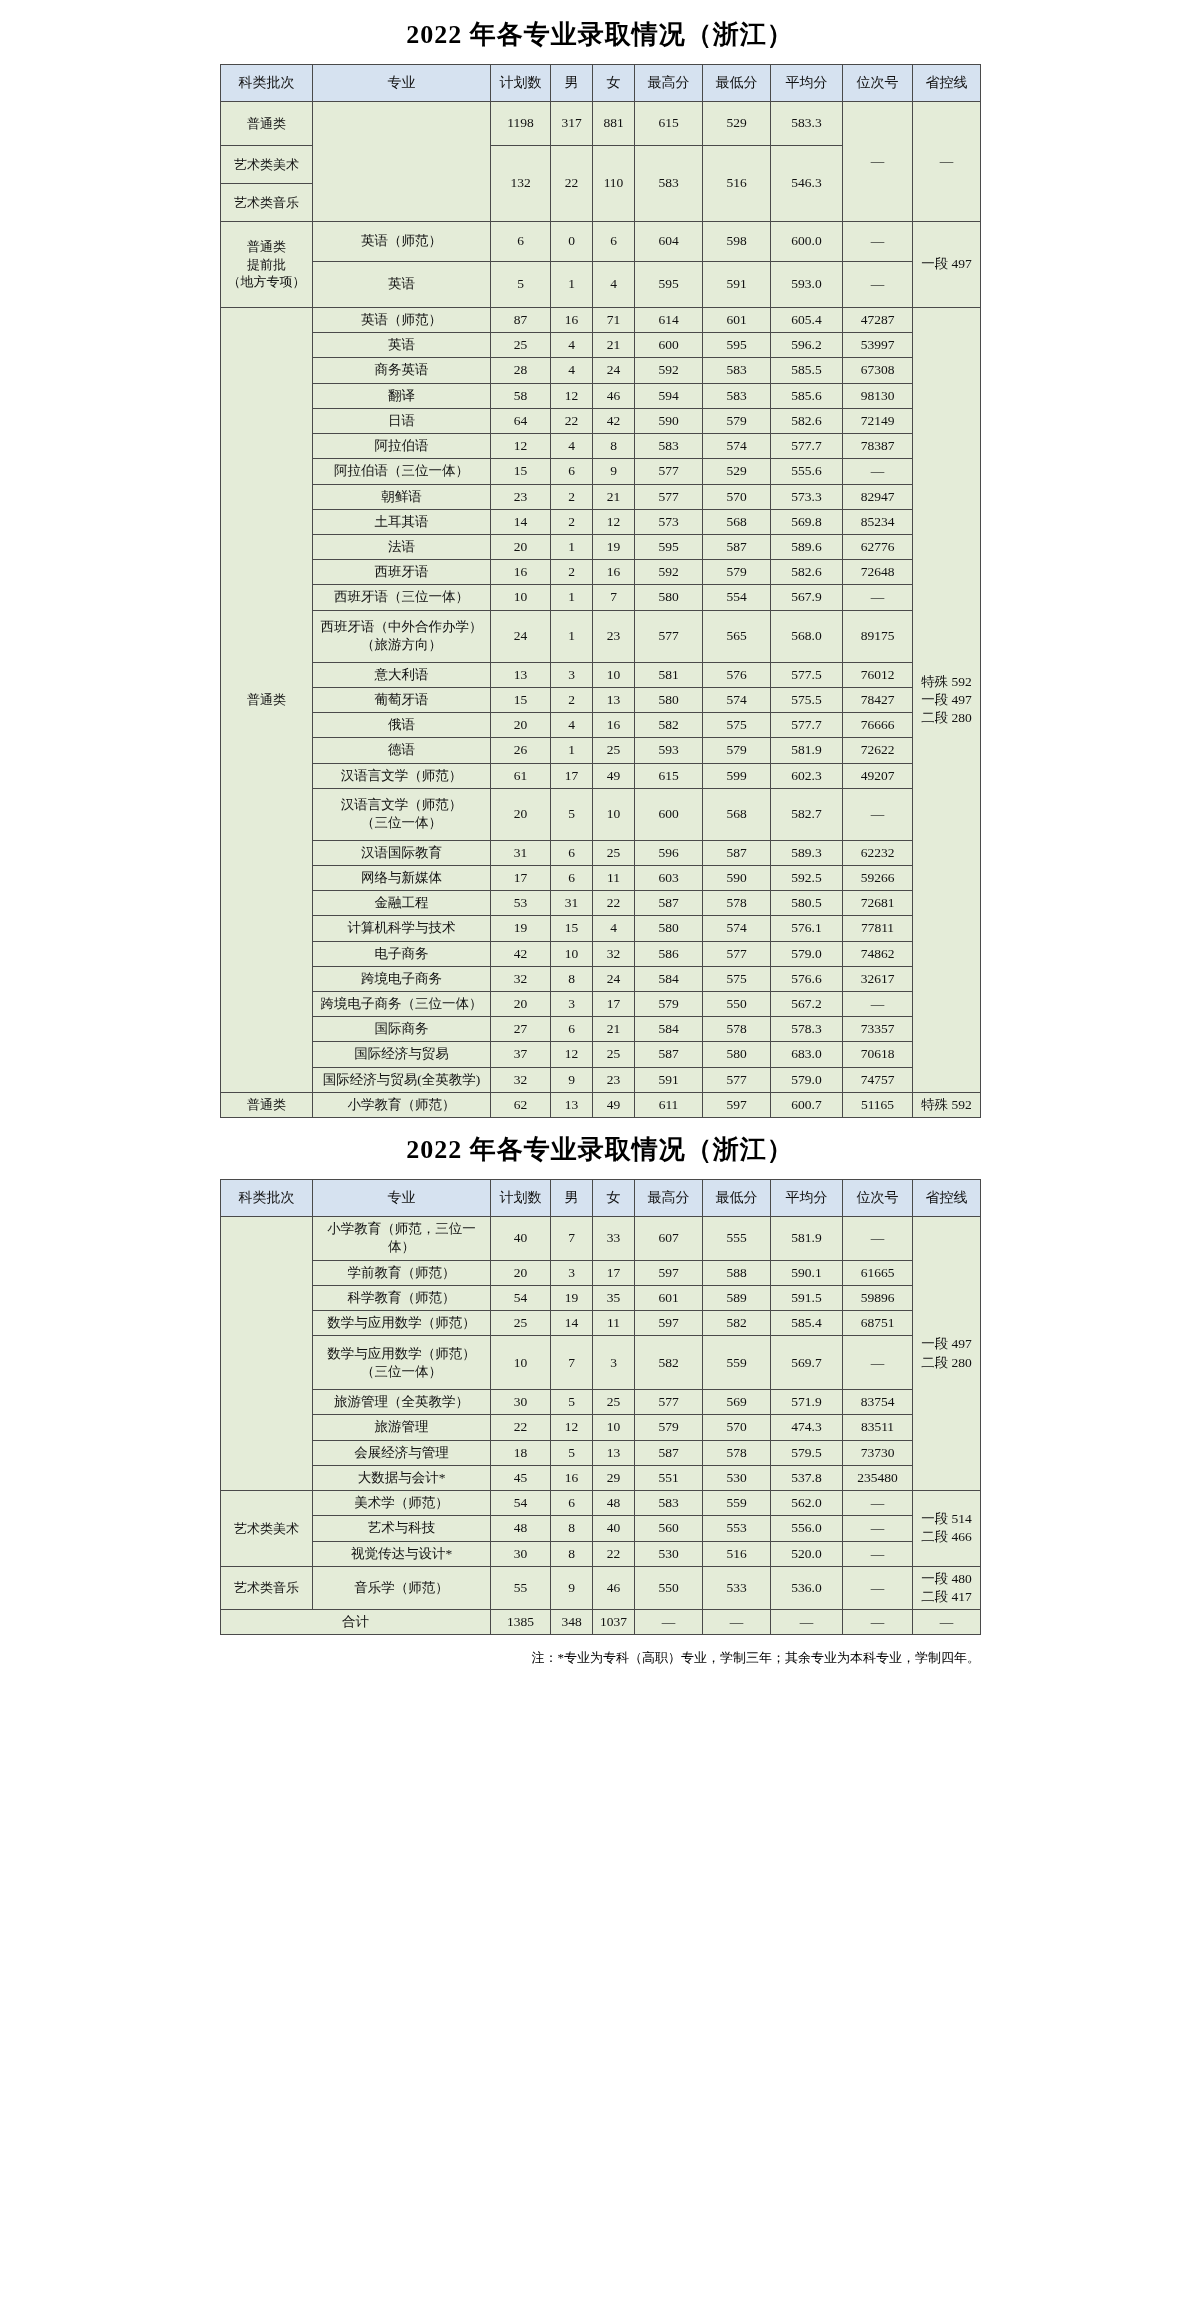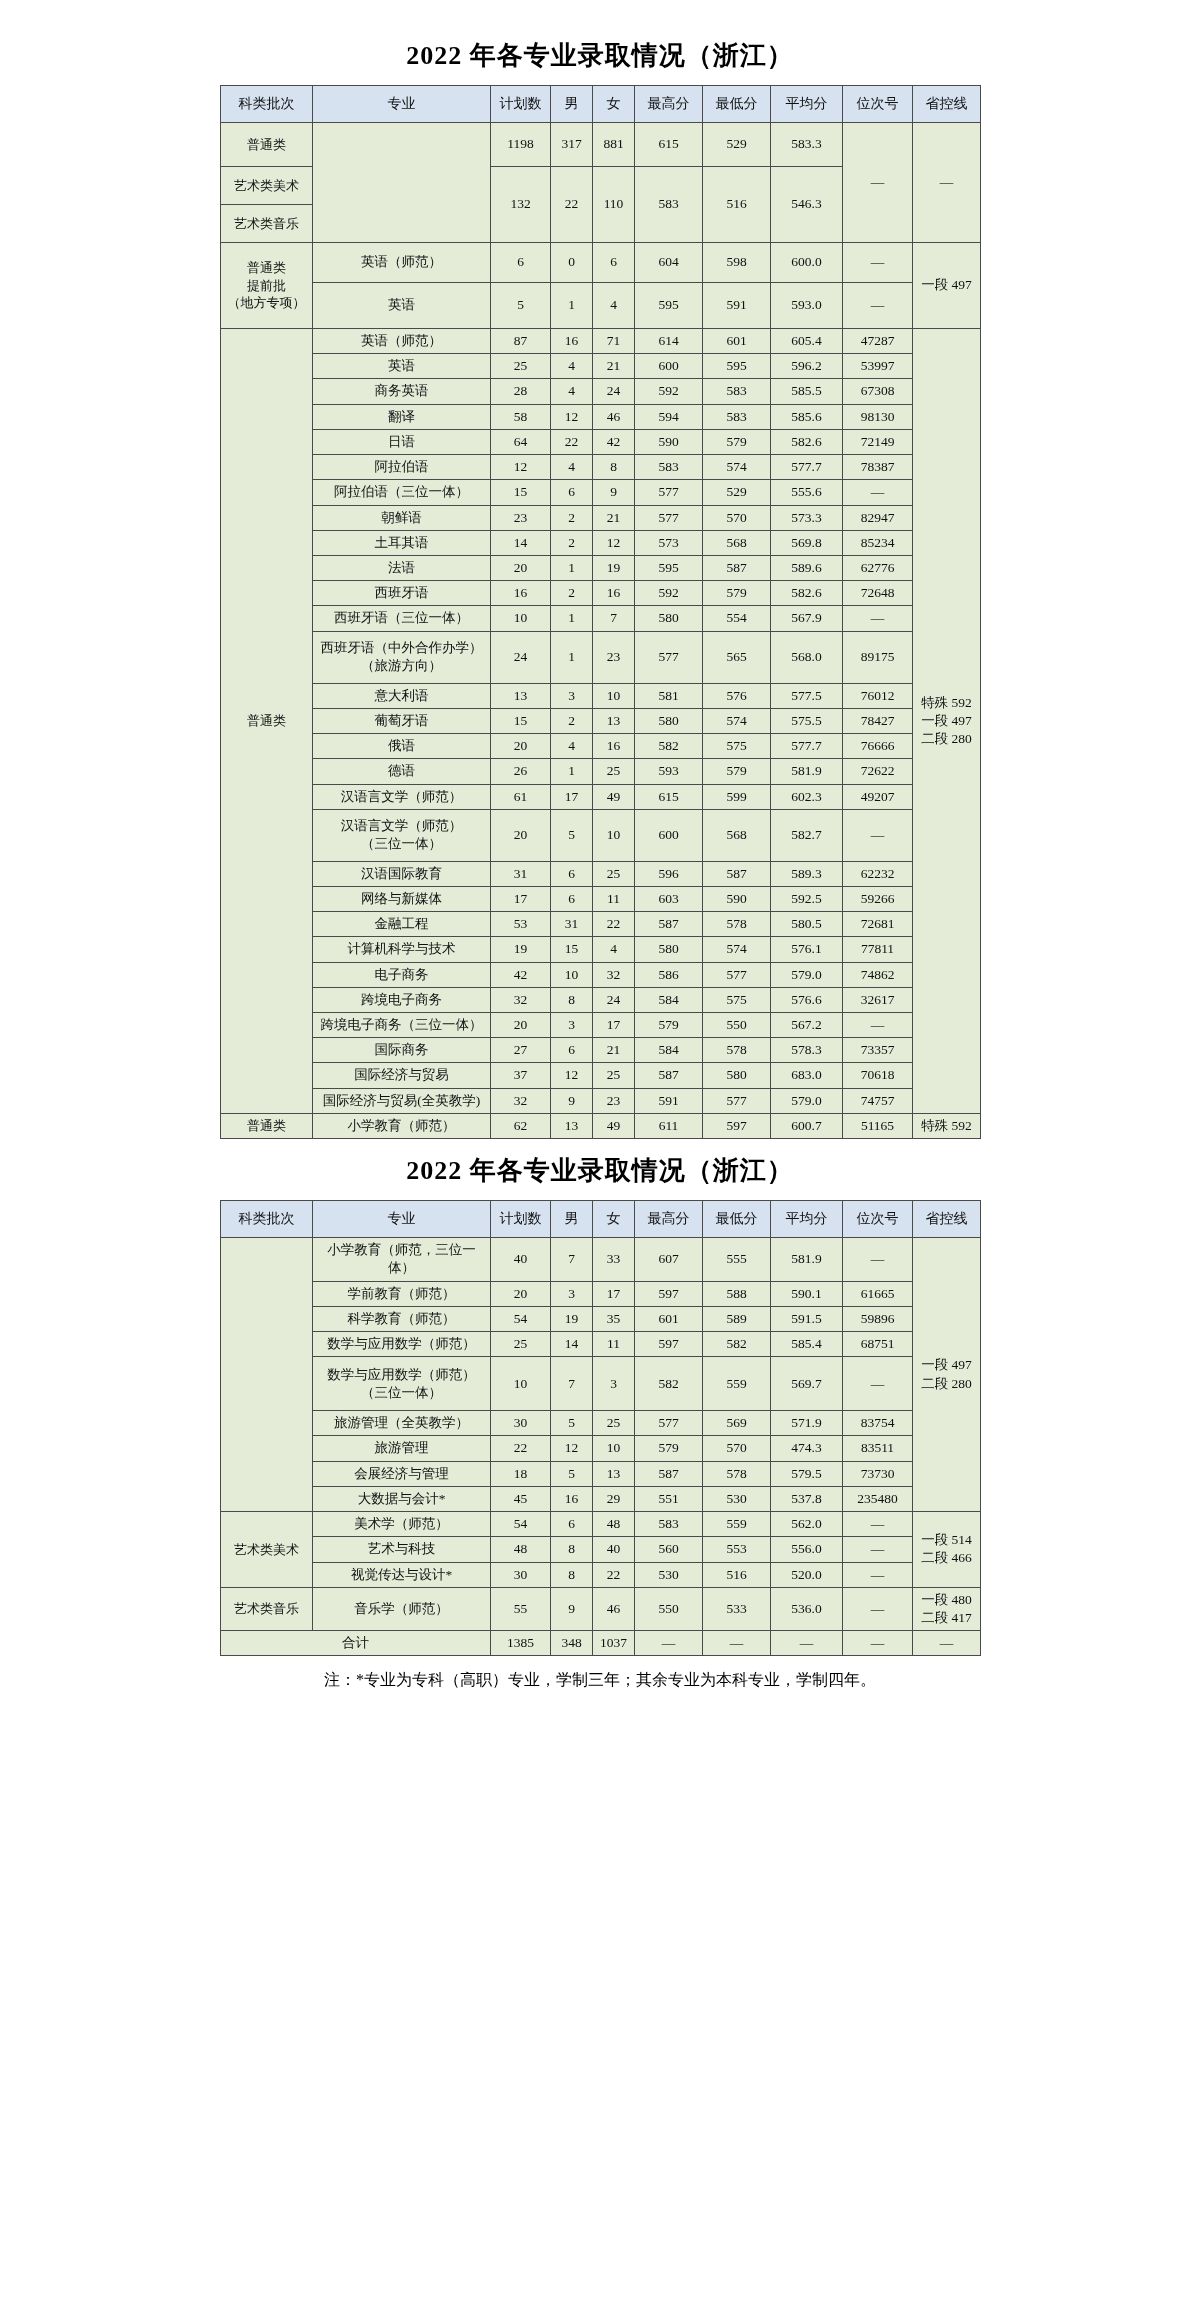--- a/index.html
+++ b/index.html
@@ -8,22 +8,22 @@
     background: #ffffff;
   }
   body {
     width: 1200px;
     font-family: "Liberation Serif", "DejaVu Serif", serif;
     color: #111111;
     -webkit-font-smoothing: antialiased;
   }
   .page {
     width: 1200px;
-    margin: 8px auto;
-    padding: 16px;
+    margin: 0 auto;
+    padding: 3px;
     box-sizing: border-box;
   }
   .doc-title {
     text-align: center;
     font-size: 26px;
     font-weight: bold;
     letter-spacing: 1px;
     padding: 14px 0 12px 0;
     font-family: "Liberation Serif", "DejaVu Serif", serif;
     color: #000;
@@ -59,22 +59,22 @@
   }
   td.cat {
     font-size: 13px;
   }
   td.two-line {
     line-height: 1.6;
   }
   .note {
     width: 760px;
     margin: 6px auto 0 auto;
-    font-size: 16px;
-    text-align: center;
+    font-size: 13px;
+    text-align: right;
     padding: 8px 0 14px 0;
     color: #000;
   }
   
   col.c-cat   { width: 92px; }
   col.c-maj   { width: 178px; }
   col.c-plan  { width: 60px; }
   col.c-m     { width: 42px; }
   col.c-f     { width: 42px; }
   col.c-hi    { width: 68px; }

